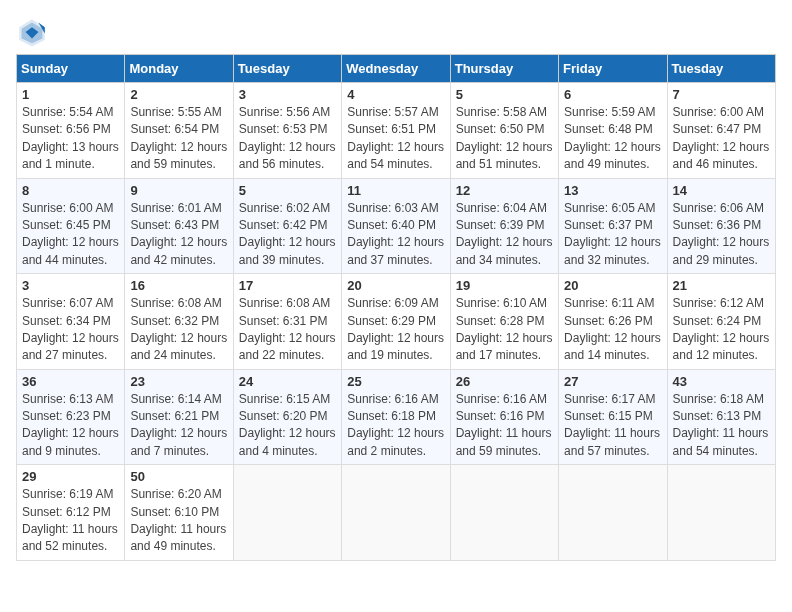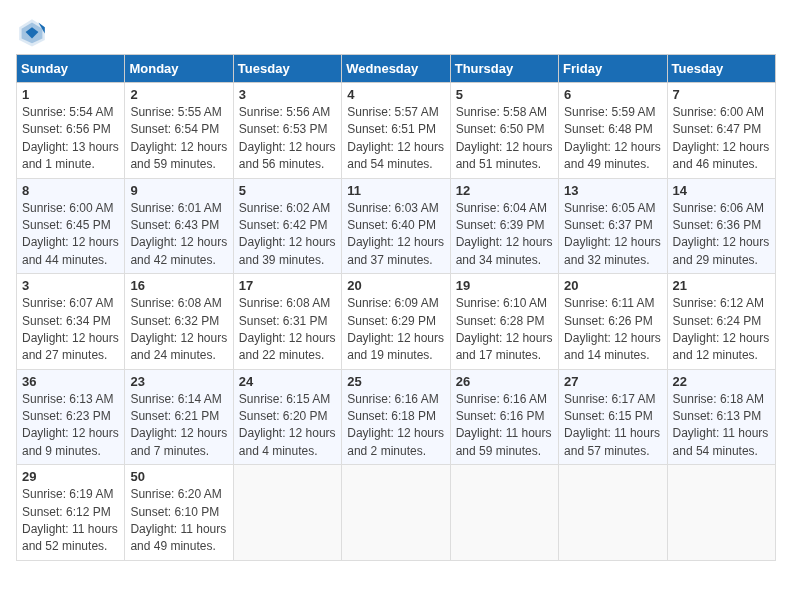--- a/index.html
+++ b/index.html
@@ -232,21 +232,21 @@
         </td>
         <td>
           <span class="day-num">26</span>
           <div class="day-detail">Sunrise: 6:16 AM<br>Sunset: 6:16 PM<br>Daylight: 11 hours<br>and 59 minutes.</div>
         </td>
         <td>
           <span class="day-num">27</span>
           <div class="day-detail">Sunrise: 6:17 AM<br>Sunset: 6:15 PM<br>Daylight: 11 hours<br>and 57 minutes.</div>
         </td>
         <td>
-          <span class="day-num">22</span>
+          <span class="day-num">43</span>
           <div class="day-detail">Sunrise: 6:18 AM<br>Sunset: 6:13 PM<br>Daylight: 11 hours<br>and 54 minutes.</div>
         </td>
       </tr>
       <tr>
         <td>
           <span class="day-num">29</span>
           <div class="day-detail">Sunrise: 6:19 AM<br>Sunset: 6:12 PM<br>Daylight: 11 hours<br>and 52 minutes.</div>
         </td>
         <td>
           <span class="day-num">50</span>

